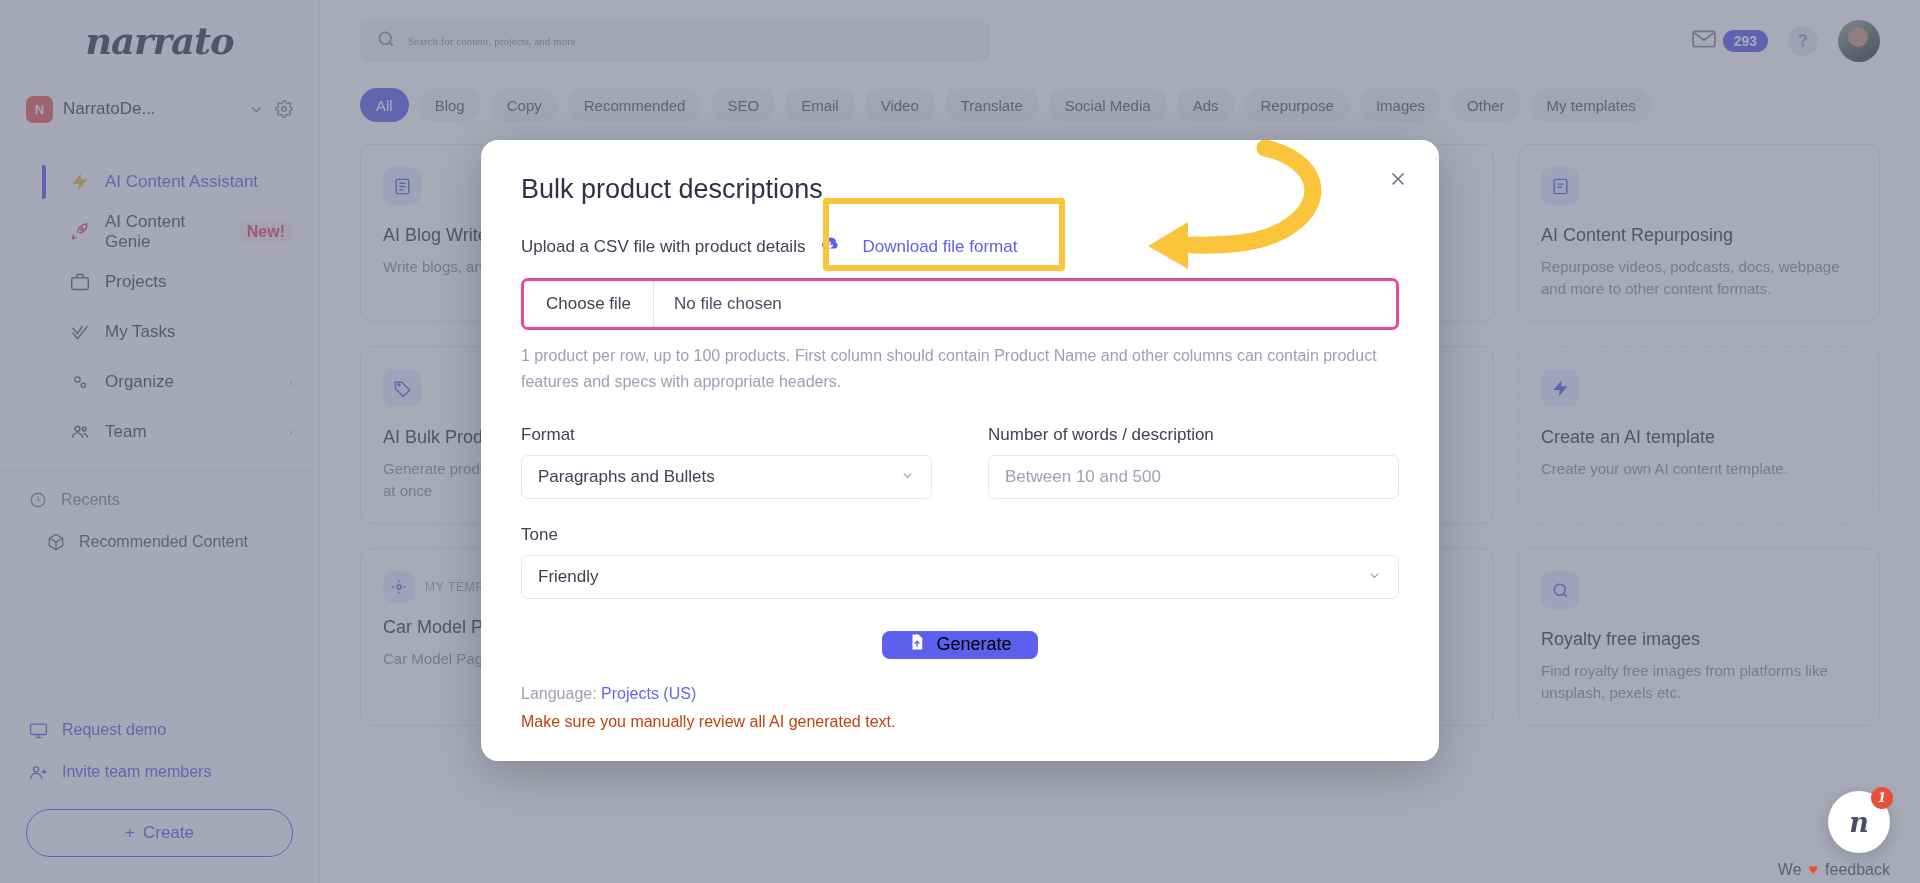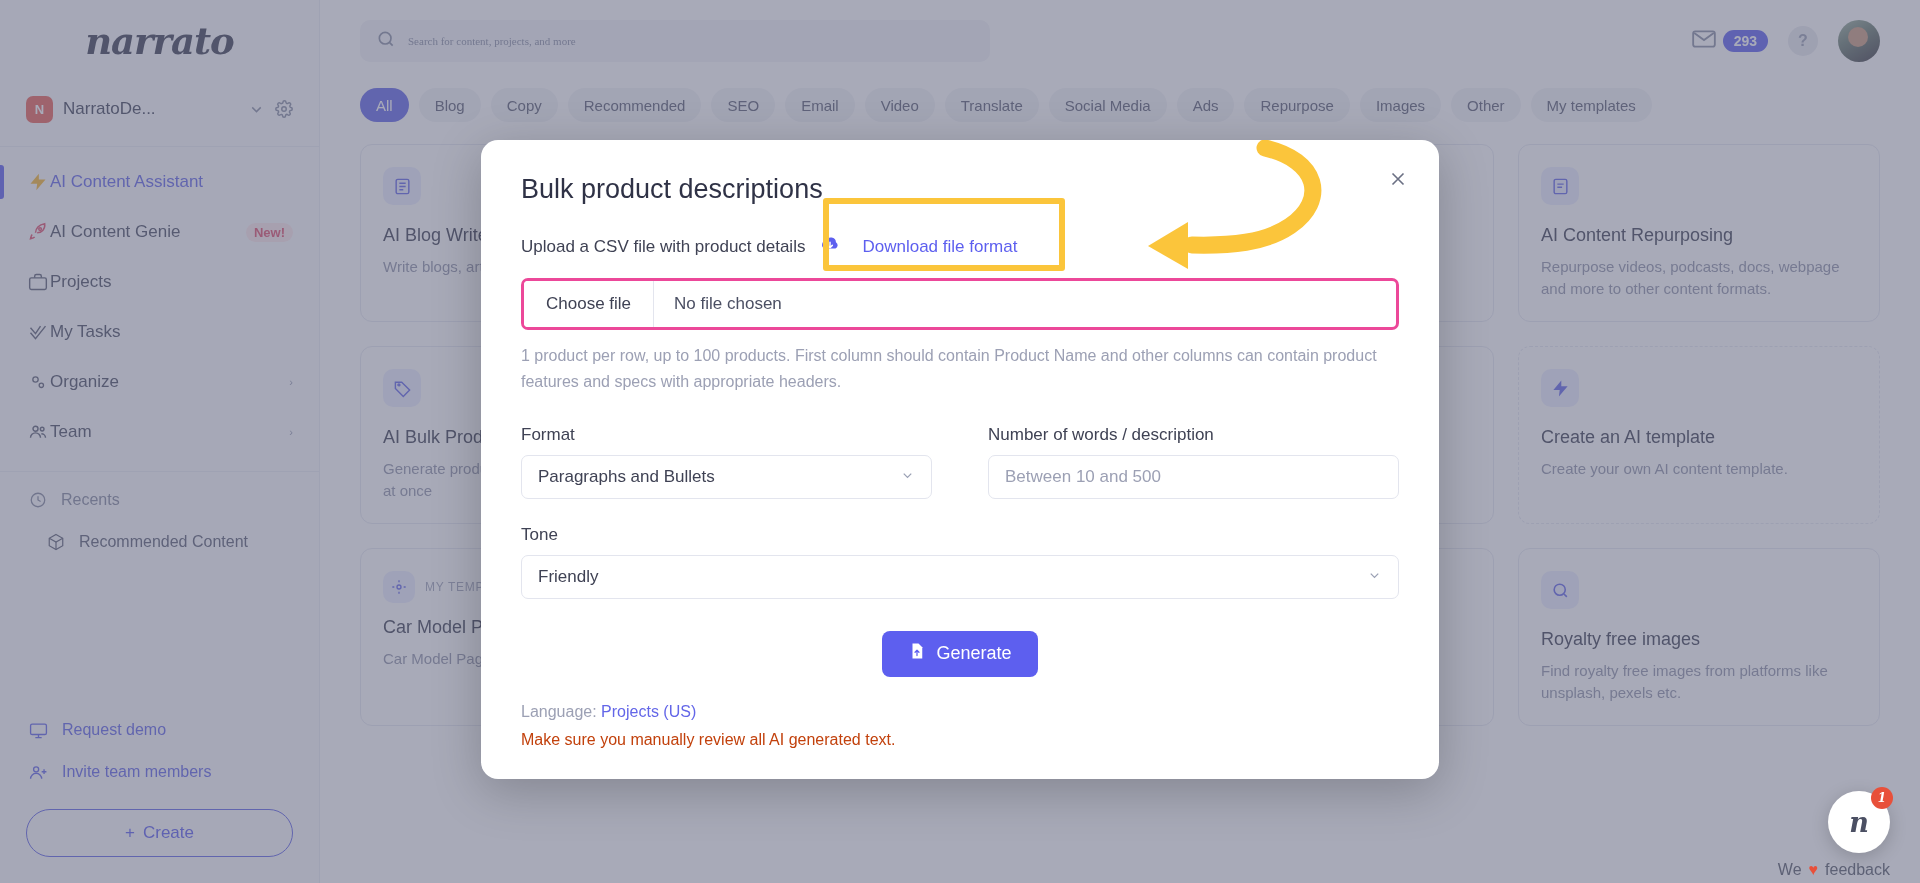--- a/index.html
+++ b/index.html
@@ -35,35 +35,35 @@
     font-size: 13px; font-weight: 600;
     display: flex; align-items: center; justify-content: center;
     flex: none;
   }
   .ws-name { font-size: 17px; color: #42465a; flex: 1; }
   .ws-icon { color: #8b90a5; display: flex; align-items: center; }
   .side-sep { height: 1px; background: #eceef3; margin: 10px 0 6px; }
 
   .nav { padding: 4px 0; }
   .nav-item {
-    display: flex; align-items: center; gap: 0;
+    display: flex; align-items: center; gap: 13px;
     height: 50px; padding: 0 26px;
     font-size: 17px; color: #4b4f63;
-    position: relative; cursor: pointer;
+    position: relative; cursor: pointer; margin-left: 42px;
   }
   .nav-item .ni-label { flex: 1; }
   .nav-item.active { color: #6366e8; }
   .nav-item.active::before {
     content: ""; position: absolute; left: 0; top: 8px; bottom: 8px;
     width: 4px; border-radius: 0 3px 3px 0; background: #5d5fef;
   }
   .nav-ico { width: 24px; height: 24px; display: flex; align-items: center; justify-content: center; flex: none; }
   .badge-new {
     background: #fde8ec; color: #e0506e;
-    font-size: 13px; font-weight: 700;
+    font-size: 16px; font-weight: 700;
     padding: 2px 8px; border-radius: 10px;
   }
   .chev-r { color: #9aa0b4; font-size: 11px; }
 
   .recents-hdr {
     display: flex; align-items: center; gap: 11px;
     padding: 0 26px; height: 44px;
     font-size: 16px; color: #868ba0;
   }
   .recent-item {
@@ -192,22 +192,22 @@
     display: flex; align-items: center; padding: 0 16px;
     font-size: 17px; color: #3f4254; background: #fff;
     justify-content: space-between; cursor: pointer;
   }
   .text-box { color: #9ca0b4; cursor: text; }
   .chev { color: #9aa0b4; font-size: 12px; }
   .full-span { grid-column: 1 / -1; }
 
   .gen-wrap { display: flex; justify-content: center; margin-top: 32px; }
   .gen-btn {
-    background: #5d5fef; color: #ffffff; border: 0; border-radius: 8px;
-    height: 46px; padding: 0 26px; font-size: 18px;
+    background: #5d5fef; color: #000000; border: 0; border-radius: 8px;
+    height: 28px; padding: 0 26px; font-size: 18px;
     display: flex; align-items: center; gap: 10px; cursor: pointer;
     font-family: "Liberation Sans", sans-serif;
   }
   .foot-lang { margin-top: 26px; font-size: 16px; color: #9ca0b4; }
   .foot-lang a { color: #6366e8; text-decoration: none; }
   .foot-note { margin-top: 10px; font-size: 16px; color: #c2410c; }
 
   
   .hl-box {
     position: absolute; left: 823px; top: 198px;

